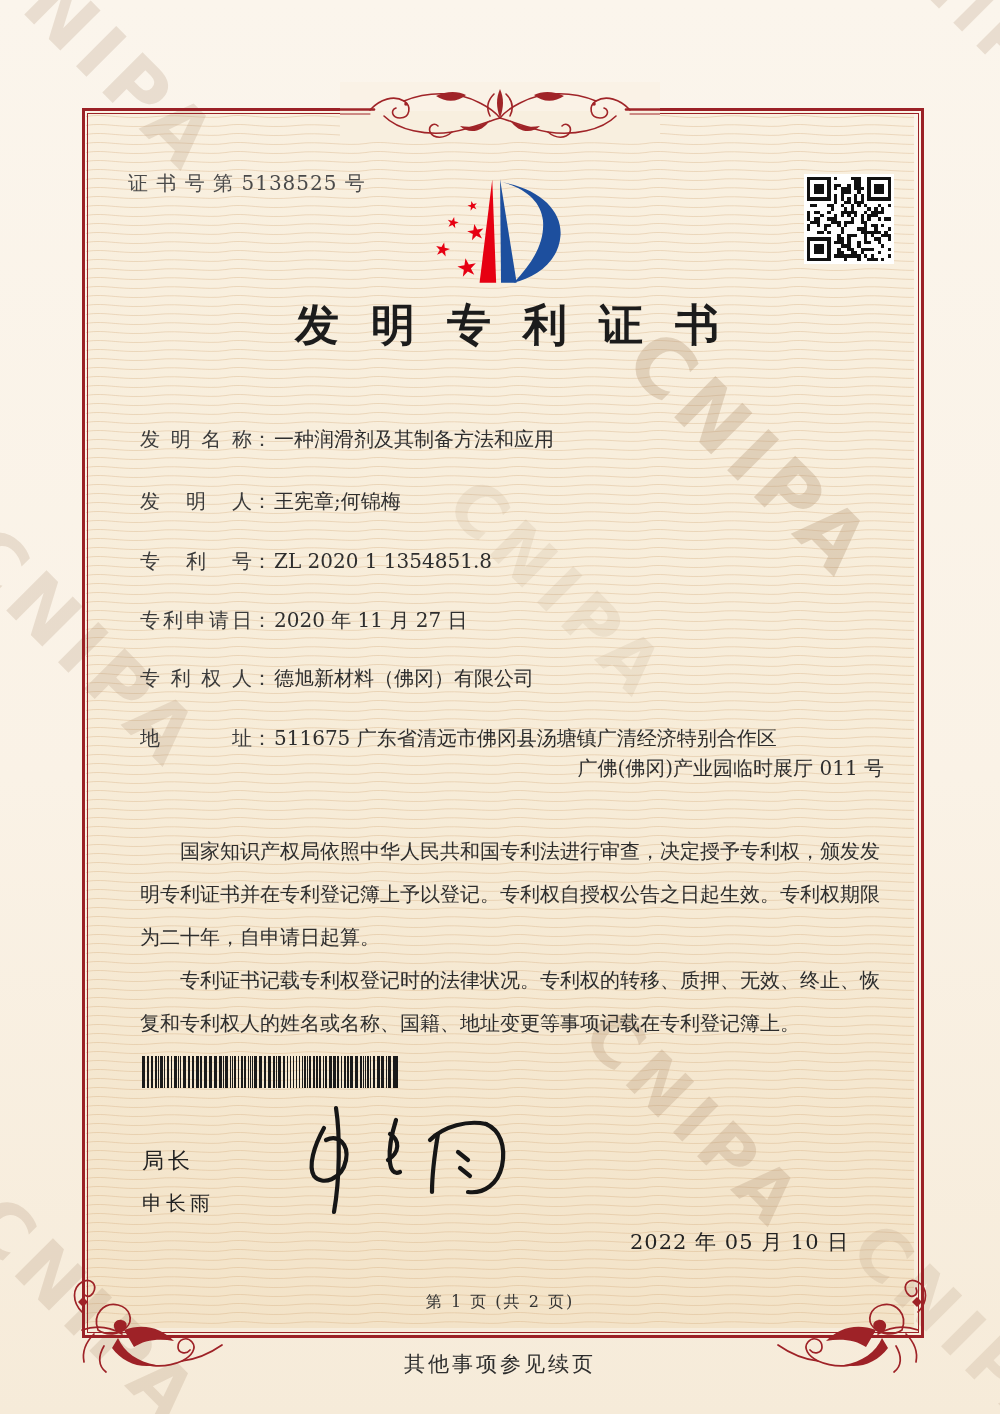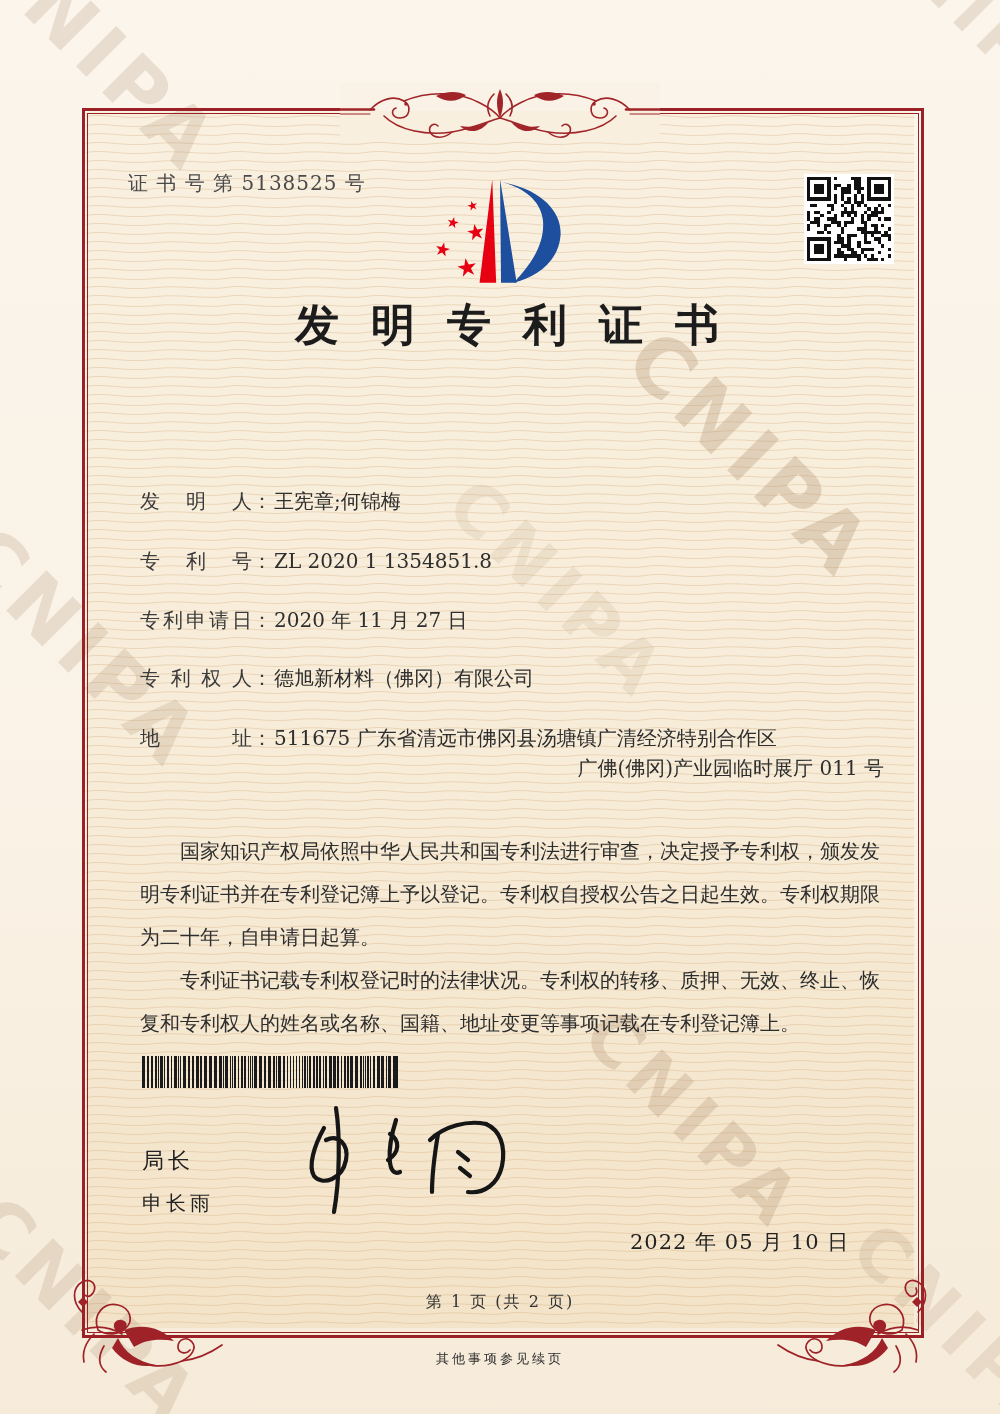--- a/index.html
+++ b/index.html
@@ -62,21 +62,21 @@
   }
   .body-text p{margin:0;text-indent:2em;}
   .barcode{position:absolute;left:142px;top:1056px;}
   .officer-role{position:absolute;left:142px;top:1146px;font-size:22px;color:#222;
     font-family:Liberation Sans, sans-serif;letter-spacing:4px;}
   .officer-name{position:absolute;left:142px;top:1190px;font-size:20px;color:#222;
     font-family:"DejaVu Sans","Liberation Sans",sans-serif;letter-spacing:4px;}
   .signature{position:absolute;left:262px;top:1100px;}
   .issue-date{position:absolute;left:630px;top:1228px;font-size:21px;color:#222;letter-spacing:1px;}
   .page-info{position:absolute;left:0;right:0;top:1292px;text-align:center;font-size:16px;color:#333;letter-spacing:2px;}
-  .continuation{position:absolute;left:0;right:0;top:1350px;text-align:center;font-size:13px;color:#2d2d2d;letter-spacing:3px;}
+  .continuation{position:absolute;left:0;right:0;top:1350px;text-align:center;font-size:21px;color:#2d2d2d;letter-spacing:3px;}
 </style>
 </head>
 <body>
 
 <div class="page">
 
   <span class="wm wm1">CNIPA</span>
   <span class="wm wm2">CNIPA</span>
   <span class="wm wm3">CNIPA</span>
   <span class="wm wm4">CNIPA</span>
@@ -454,20 +454,23 @@
         <rect x="24" y="12" width="1" height="1" fill="#111"></rect>
         <rect x="24" y="15" width="1" height="1" fill="#111"></rect>
         <rect x="24" y="17" width="1" height="1" fill="#111"></rect>
         <rect x="24" y="18" width="1" height="1" fill="#111"></rect>
         <rect x="24" y="21" width="1" height="1" fill="#111"></rect>
         <rect x="24" y="23" width="1" height="1" fill="#111"></rect>
       </svg>
 
     <div class="title">发明专利证书</div>
 
+    <div class="row r0">
+      <span class="label">发明名称</span><span class="colon">：</span><span class="value">一种润滑剂及其制备方法和应用</span>
+    </div>
     <div class="row r1">
       <span class="label">发明人</span><span class="colon">：</span><span class="value">王宪章;何锦梅</span>
     </div>
     <div class="row r2">
       <span class="label">专利号</span><span class="colon">：</span><span class="value">ZL 2020 1 1354851.8</span>
     </div>
     <div class="row r3">
       <span class="label">专利申请日</span><span class="colon">：</span><span class="value">2020 年 11 月 27 日</span>
     </div>
     <div class="row r4">

